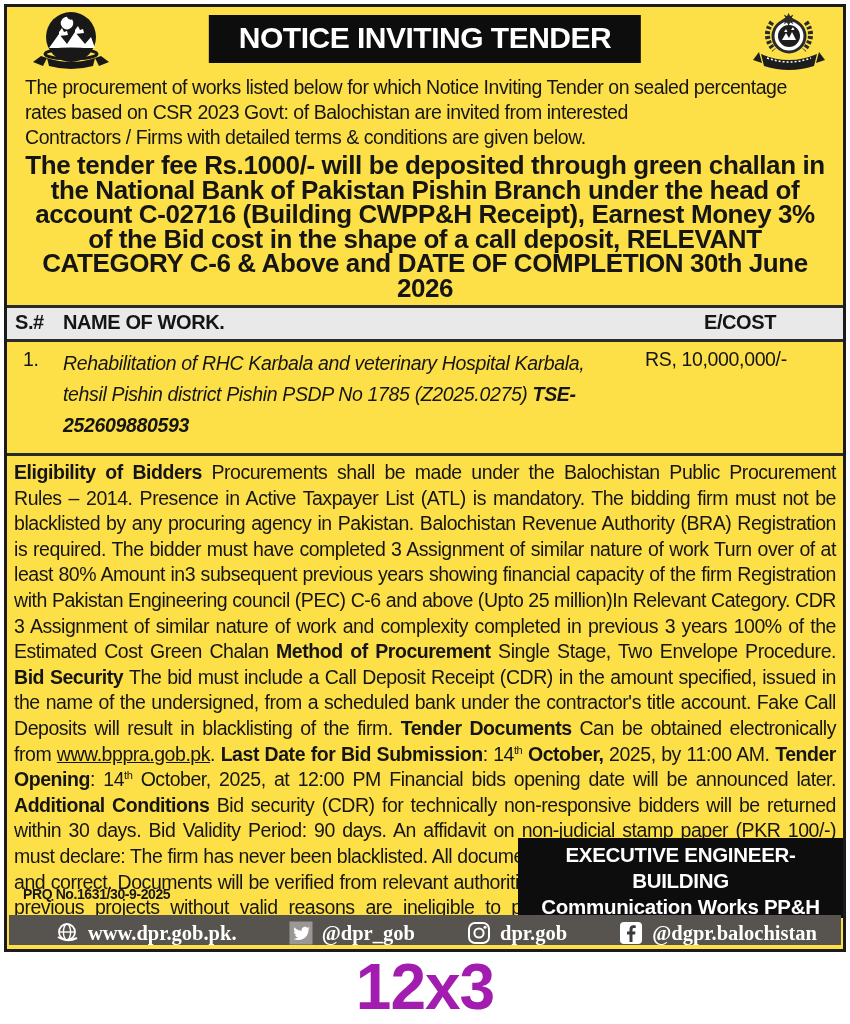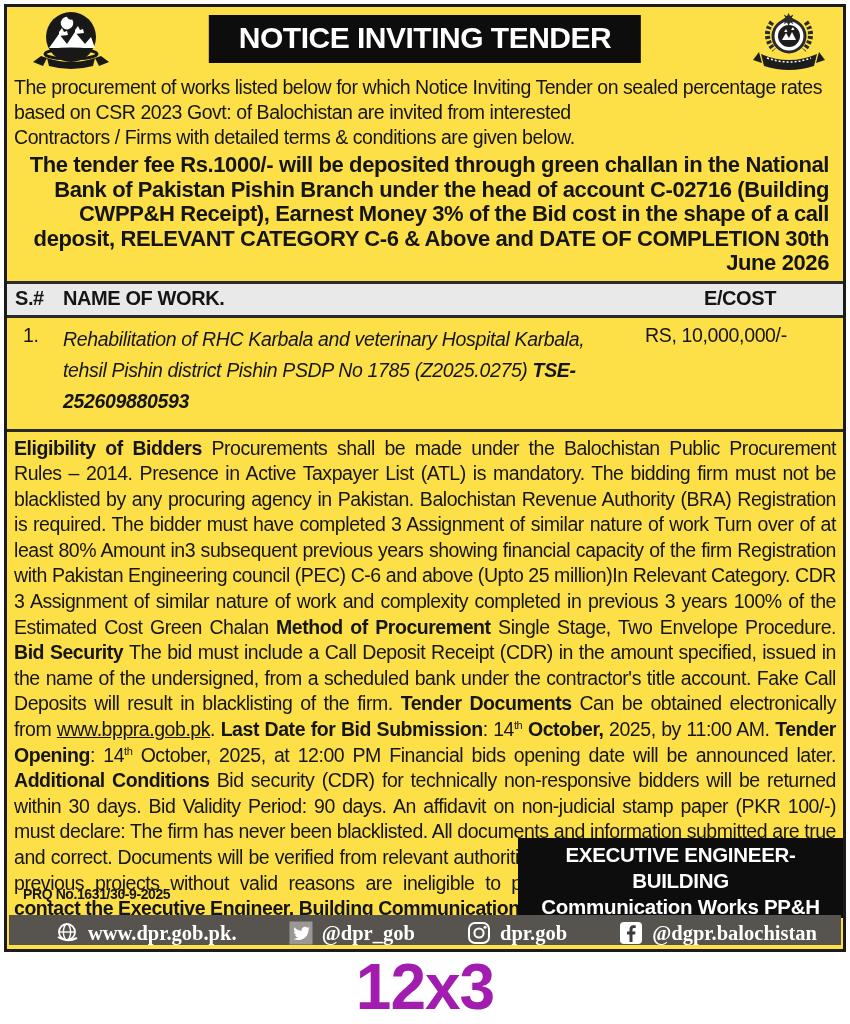--- a/index.html
+++ b/index.html
@@ -16,25 +16,25 @@
   .masthead{position:relative;height:66px;}
   .logo{position:absolute;top:3px;}
   .logo-left{left:12px;width:104px;height:66px;}
   .logo-right{right:4px;width:100px;height:64px;}
   .title-box{
     position:absolute;left:50%;top:8px;transform:translateX(-50%);
     background:#0d0d0d;color:#fff;font-weight:bold;font-size:30px;
     padding:6px 30px 8px;letter-spacing:-0.5px;white-space:nowrap;
   }
   
-  .intro{padding:2px 7px 0;font-size:19.5px;line-height:25px;letter-spacing:-0.45px;}
+  .intro{padding:2px 18px 0;font-size:19.5px;line-height:25px;letter-spacing:-0.45px;}
   
   .fee{
-    padding:3px 14px 5px;font-size:22px;line-height:24.5px;font-weight:bold;
-    text-align:right;letter-spacing:-0.4px;
+    padding:3px 14px 5px;font-size:26px;line-height:24.5px;font-weight:bold;
+    text-align:center;letter-spacing:-0.4px;
   }
   
   .thead{
     display:flex;align-items:center;background:#e9e9e9;
     border-top:3px solid #2a2a2a;border-bottom:3px solid #2a2a2a;
     font-weight:bold;font-size:20px;padding:3px 8px 5px;letter-spacing:-0.4px;
   }
   .th-sn{width:48px;}
   .th-name{flex:1;}
   .th-cost{width:190px;text-align:center;}

